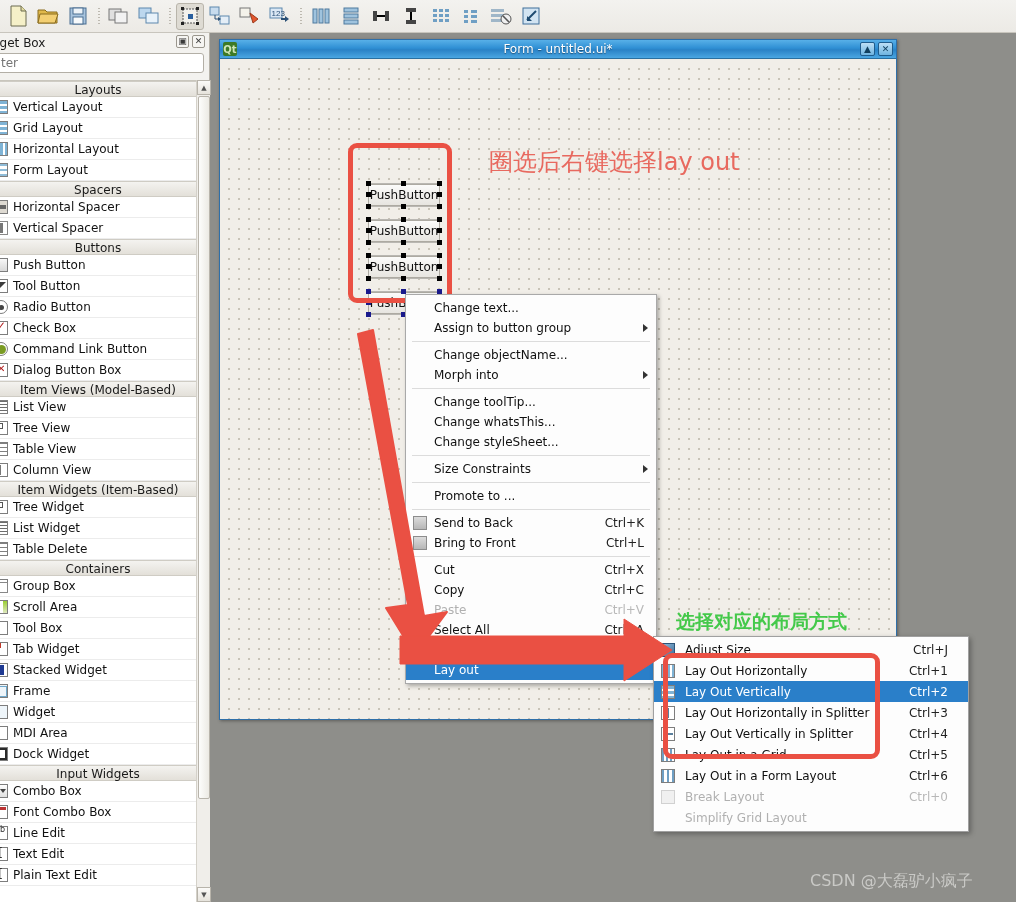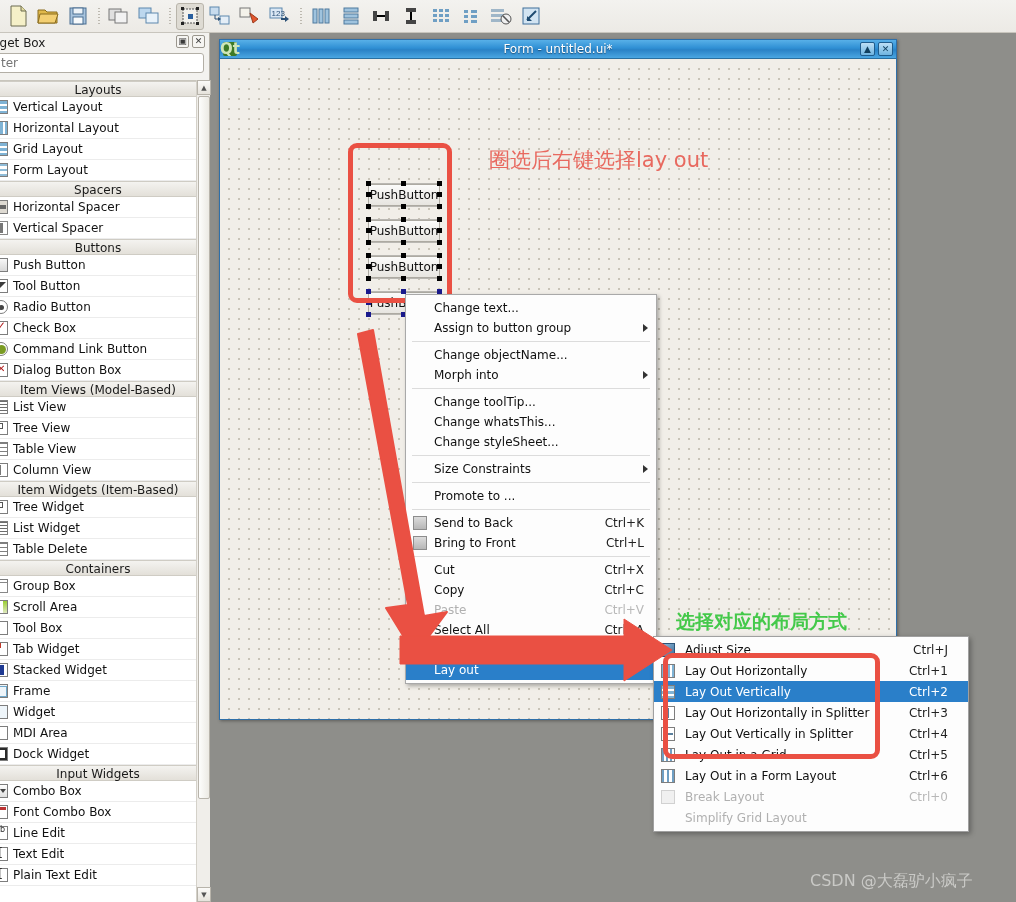--- a/index.html
+++ b/index.html
@@ -174,21 +174,21 @@
     box-shadow: 1px 1px 3px rgba(0,0,0,.35);
   }
   .form-title {
     height:19px;
     background: linear-gradient(180deg,#58b0e8 0%, #2f8fd4 45%, #2a82c6 55%, #4aa6e2 100%);
     display:flex; align-items:center; position:relative;
     border-bottom:1px solid #2a6fa0;
   }
   .form-title .qt-logo {
     width:14px;height:14px;margin-left:3px;background:#3d7a26;border-radius:2px;
-    display:flex;align-items:center;justify-content:center;color:#cfe6b8;font-size:15px;font-weight:bold;
+    display:flex;align-items:center;justify-content:center;color:#cfe6b8;font-size:10px;font-weight:bold;
   }
   .form-title .cap {
     position:absolute;left:0;right:0;text-align:center;color:#fff;font-size:12px;
     text-shadow:0 1px 1px rgba(0,0,0,.4);
   }
   .form-title .wbtns { position:absolute;right:3px;top:2px;display:flex;gap:3px;}
   .form-title .wb2 {
     width:15px;height:14px;border:1px solid #1f5d8d;border-radius:2px;
     background:linear-gradient(180deg,#bcdff5,#6fb4e0);
     display:flex;align-items:center;justify-content:center;font-size:9px;color:#11405f;
@@ -211,21 +211,21 @@
   .handles { position:absolute;text-align:right; }
   .h { position:absolute; width:5px; height:5px; background:#000; }
   .h.blue { background:#1a1a8c; }
   .h-line { position:absolute; background:#b9b7b2; }
 
   .redbox {
     position:absolute; left:348px; top:143px; width:104px; height:160px;
     border:5px solid #ea5043; border-radius:9px; pointer-events:none;
   }
   .red-note {
-    position:absolute; left:489px; top:146px; font-size:21px; color:#e8695f;
+    position:absolute; left:489px; top:146px; font-size:24px; color:#e8695f;
     font-family:"DejaVu Sans","Liberation Sans",sans-serif;
     white-space:nowrap;
   }
   .green-note {
     position:absolute; left:676px; top:609px; font-size:19px; color:#44c94a;
     font-family:"DejaVu Sans","Liberation Sans",sans-serif;
     white-space:nowrap; font-weight:bold;
   }
   .watermark {
     position:absolute; left:810px; top:871px; font-size:16px; color:#c9c9c6;
@@ -450,26 +450,26 @@
     <div class="wb-filter">
       <input type="text" placeholder="ter" style="">
     </div>
     <div class="wb-list" id="wb-list">
         <div class="wb-group">Layouts</div>
         <div class="wb-item">
           <span class="ic ic-vl"></span>
           <span class="lbl">Vertical Layout</span>
         </div>
         <div class="wb-item">
+          <span class="ic ic-gl"></span>
+          <span class="lbl">Grid Layout</span>
+        </div>
+        <div class="wb-item">
           <span class="ic ic-hl"></span>
           <span class="lbl">Horizontal Layout</span>
-        </div>
-        <div class="wb-item">
-          <span class="ic ic-gl"></span>
-          <span class="lbl">Grid Layout</span>
         </div>
         <div class="wb-item">
           <span class="ic ic-fl"></span>
           <span class="lbl">Form Layout</span>
         </div>
         <div class="wb-group">Spacers</div>
         <div class="wb-item">
           <span class="ic ic-hs"></span>
           <span class="lbl">Horizontal Spacer</span>
         </div>

